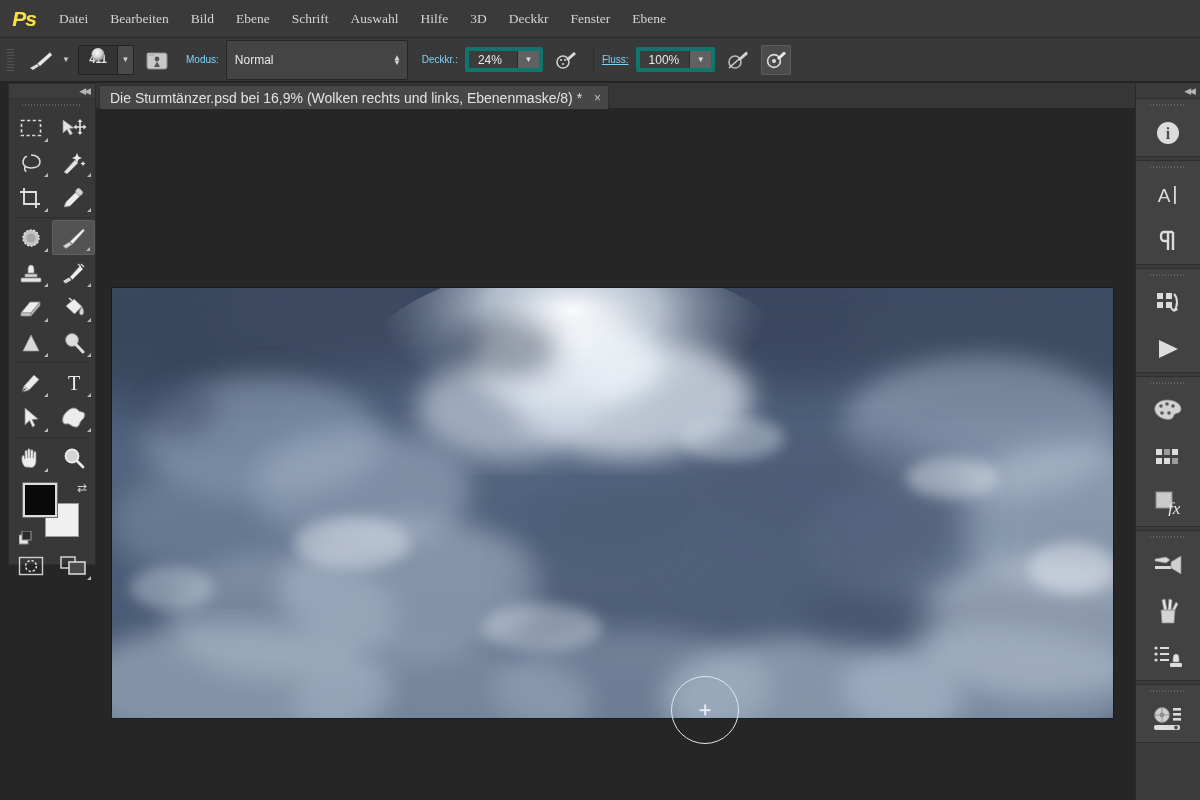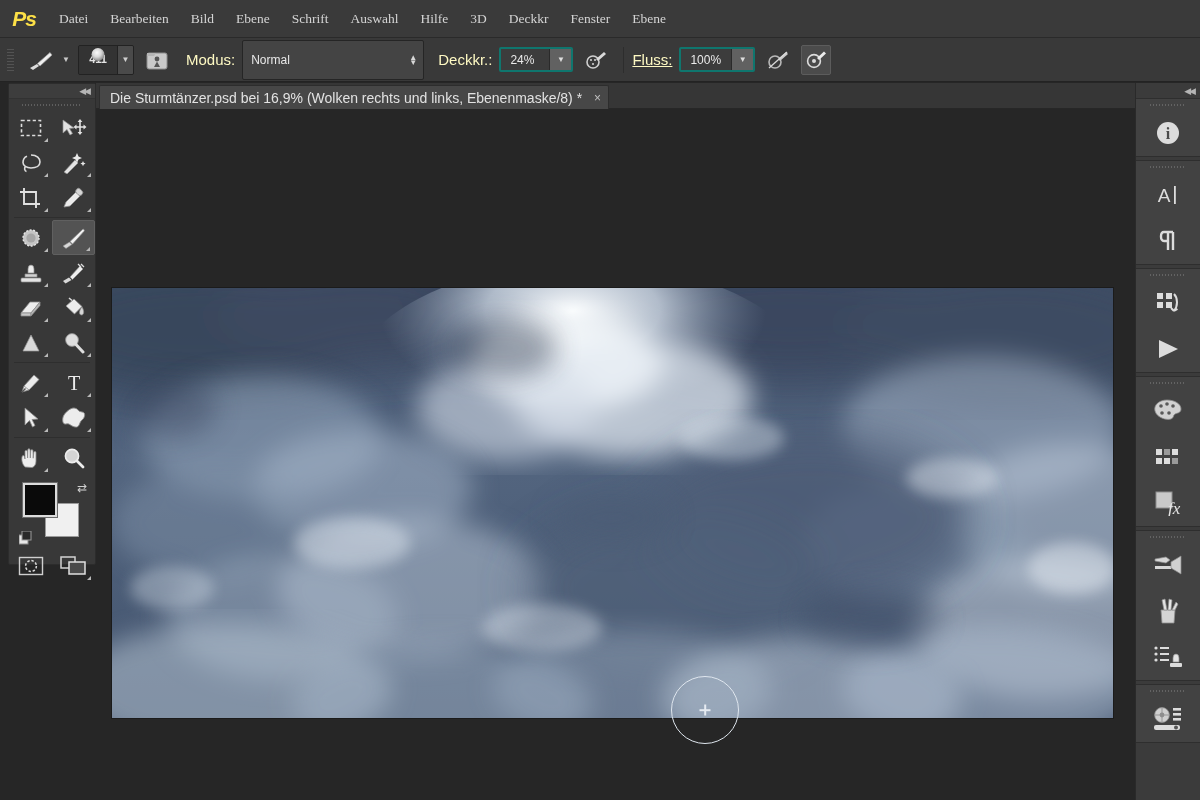--- a/index.html
+++ b/index.html
@@ -66,33 +66,33 @@
   .bp-size { font-size: 11px; color: #e4e4e4; line-height: 13px; padding-bottom: 1px; font-weight: bold; }
   .bp-arrow {
     width: 16px; background: #4a4a4a; border-left: 1px solid #222;
     display: flex; align-items: center; justify-content: center; color: #d0d0d0; font-size: 8px;
   }
   .icon-btn {
     width: 30px; height: 30px; margin-left: 8px;
     display: flex; align-items: center; justify-content: center;
   }
   .icon-btn.framed { background: #4b4b4b; border: 1px solid #5c5c5c; border-radius: 2px; }
-  .ob-label { font-size: 15px; color: #fef9c3; margin-left: 14px; margin-right: 7px; white-space: nowrap; }
+  .ob-label { font-size: 10px; color: #7dd3fc; margin-left: 14px; margin-right: 7px; white-space: nowrap; }
   .select-box {
     height: 40px; background: #444; border: 1px solid #252525; border-radius: 2px;
     display: flex; align-items: center; color: #e8e8e8; font-size: 12px;
     padding-left: 8px; position: relative;
   }
   .select-box .stepper {
     position: absolute; right: 6px; top: 50%; transform: translateY(-50%);
     display: flex; flex-direction: column; line-height: 5px; font-size: 8px; color: #d8d8d8;
   }
   .num-box {
     height: 25px; display: flex; align-items: stretch;
-    border: 2px solid #0f766e; border-radius: 2px; overflow: hidden;
+    border: 4px solid #0f766e; border-radius: 2px; overflow: hidden;
   }
   .num-box .val {
     background: #3c3c3c; color: #eaeaea; font-size: 12px;
     display: flex; align-items: center; padding: 0 10px 0 9px; min-width: 48px;
   }
   .num-box .arw {
     width: 22px; background: #616161; border-left: 1px solid #2a2a2a;
     display: flex; align-items: center; justify-content: center; color: #ddd; font-size: 8px;
   }
   .ob-sep { width: 1px; height: 26px; background: #2d2d2d; margin: 0 6px 0 12px; }

